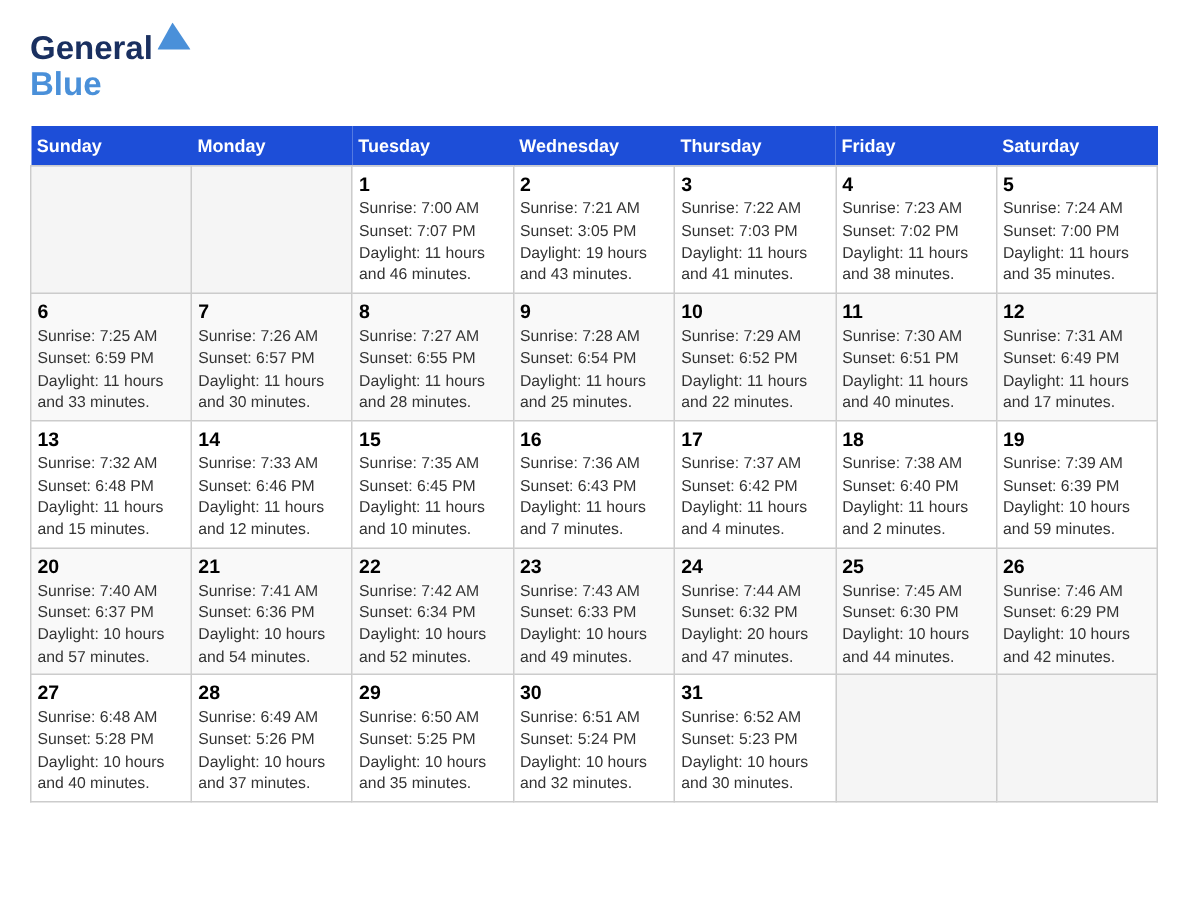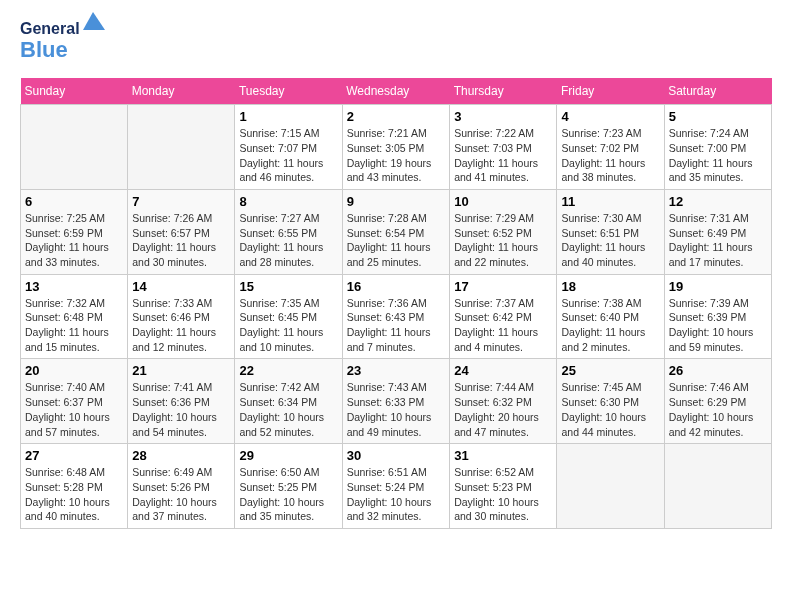--- a/index.html
+++ b/index.html
@@ -32,26 +32,26 @@
       font-size: 16px;
       font-weight: normal;
       color: #555;
     }
     table {
       width: 100%;
       border-collapse: collapse;
       font-size: 11px;
     }
     thead tr th {
-      background-color: #ec4899;
+      background-color: #1d4ed8;
       color: #fff;
       padding: 6px 4px;
       text-align: left;
       font-size: 12px;
-      font-weight: normal;
+      font-weight: bold;
     }
     tbody tr td {
       border: 1px solid #ccc;
       vertical-align: top;
       padding: 4px 4px;
       min-height: 80px;
       width: 108px;
     }
     tbody tr {
       background: #fff;
@@ -74,21 +74,21 @@
       background: #f5f5f5;
     }
   </style>
 </head>
 <body>
 
 <div class="header">
   <div class="logo">
     <div>
       <div style="display:flex;align-items:center;">
-        <span style="font-size:16px;font-weight:bold;color:#1a3060;line-height:1.1;">General</span>
+        <span style="font-size:22px;font-weight:bold;color:#1a3060;line-height:1.1;">General</span>
         <span style="margin-left:3px;margin-top:-8px;">
           <svg width="22" height="22" viewBox="0 0 22 22">
             <polygon points="0,18 10,0 22,18" fill="#4a90d9"></polygon>
           </svg>
         </span>
       </div>
       <div style="display:flex;align-items:flex-start;">
         <span style="font-size:22px;font-weight:bold;color:#4a90d9;line-height:1.1;">Blue</span>
       </div>
     </div>
@@ -109,21 +109,21 @@
         <th>Saturday</th>
       </tr>
   </thead>
   <tbody id="calendar-body">
   <tr>
         <td class="empty-cell"></td>
         <td class="empty-cell"></td>
         <td>
           <span class="day-num">1</span>
           <div class="day-info">
-            <div>Sunrise: 7:15 AM</div>
+            <div>Sunrise: 7:00 AM</div>
             <div>Sunset: 7:07 PM</div>
             <div>Daylight: 11 hours and 46 minutes.</div>
           </div>
         </td>
         <td>
           <span class="day-num">2</span>
           <div class="day-info">
             <div>Sunrise: 7:21 AM</div>
             <div>Sunset: 3:05 PM</div>
             <div>Daylight: 19 hours and 43 minutes.</div>

